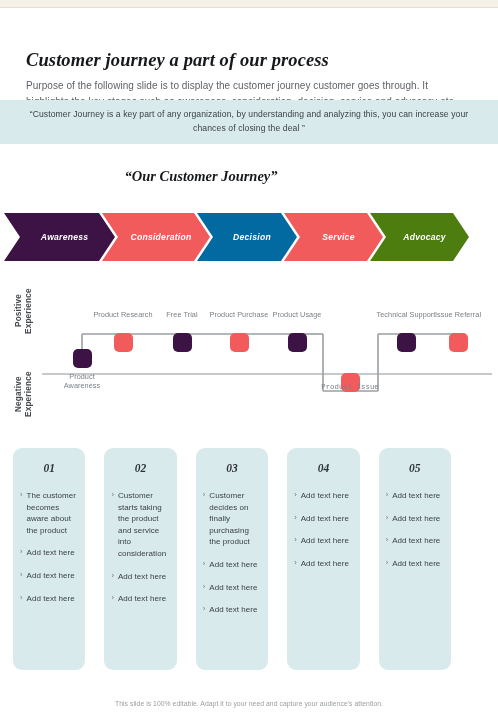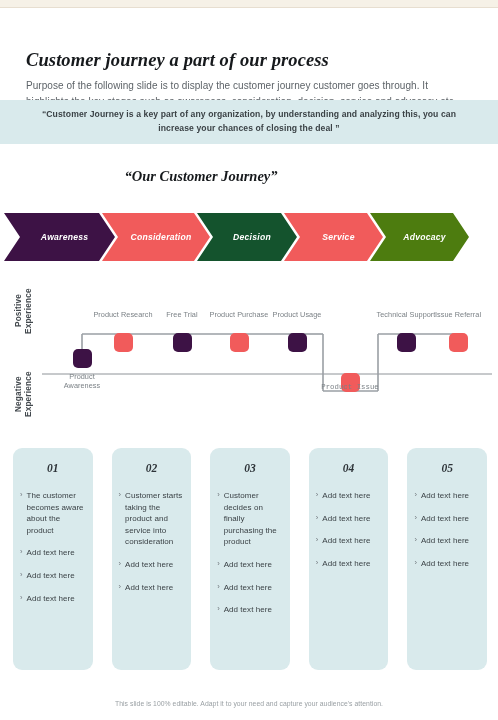--- a/index.html
+++ b/index.html
@@ -22,21 +22,21 @@
     color:#5d6368;max-width:452px;letter-spacing:.05px;
   }
 
   
   .quote-banner{
     position:absolute;left:0;top:100px;width:498px;height:44px;
     background:#d9eaec;display:flex;align-items:center;justify-content:center;
   }
   .quote-text{
     font-size:8.6px;line-height:1.62;color:#3b4246;text-align:center;
-    max-width:448px;letter-spacing:.1px;font-weight:bold;
+    max-width:448px;letter-spacing:.1px;
   }
 
   
   .section-title{
     position:absolute;left:0;top:168px;width:402px;text-align:center;
     font-family:"Liberation Serif", serif;font-style:italic;font-weight:bold;
     font-size:14.5px;color:#16191c;
   }
 
   
@@ -72,21 +72,21 @@
   }
   .axis-pos{left:14px;top:6px;height:66px;}
   .axis-neg{left:14px;top:86px;height:72px;}
   .chart-svg{position:absolute;left:0;top:0;}
   .node-label{
     position:absolute;font-size:7.3px;line-height:1.33;color:#7b8186;
     text-align:center;width:62px;letter-spacing:.05px;
   }
 
   
-  .cards{position:absolute;left:13px;top:448px;width:474px;display:flex;gap:19px;}
+  .cards{position:absolute;left:13px;top:448px;width:438px;display:flex;gap:19px;}
   .card{
     width:90px;background:#d9eaec;border-radius:9px;
     padding:14px 7px 16px 7px;box-sizing:border-box;min-height:222px;
   }
   .card-num{
     font-family:"Liberation Serif", serif;font-style:italic;font-weight:bold;
     font-size:11.5px;color:#2d3338;text-align:center;margin-bottom:16px;
   }
   .bullet{display:flex;align-items:flex-start;margin-bottom:11px;}
   .bullet-mark{
@@ -116,21 +116,21 @@
 
 <div class="section-title">“Our Customer Journey”</div>
 
 <div class="chevron-bar" id="chevron-bar">
     <div class="chev w1 dark first" style="background: rgb(61, 18, 69); z-index: 10;">
       <span>Awareness</span>
     </div>
     <div class="chev w2 red" style="background: rgb(241, 91, 91); z-index: 9;">
       <span>Consideration</span>
     </div>
-    <div class="chev w3 dark" style="background: #14532d; z-index: 8;">
+    <div class="chev w3 dark" style="background: #0369a1; z-index: 8;">
       <span>Decision</span>
     </div>
     <div class="chev w4 red" style="background: rgb(241, 91, 91); z-index: 7;">
       <span>Service</span>
     </div>
     <div class="chev w5 dark" style="background: #4d7c0f; z-index: 6;">
       <span>Advocacy</span>
     </div>
   </div>
 

